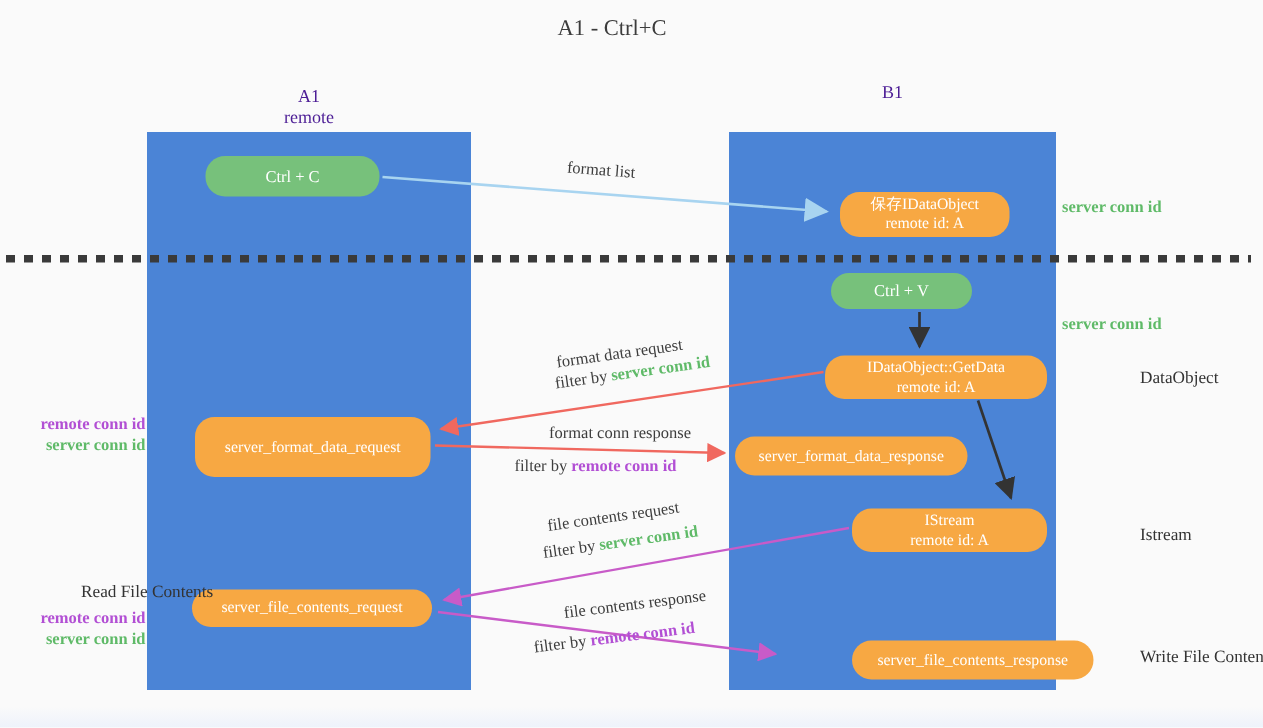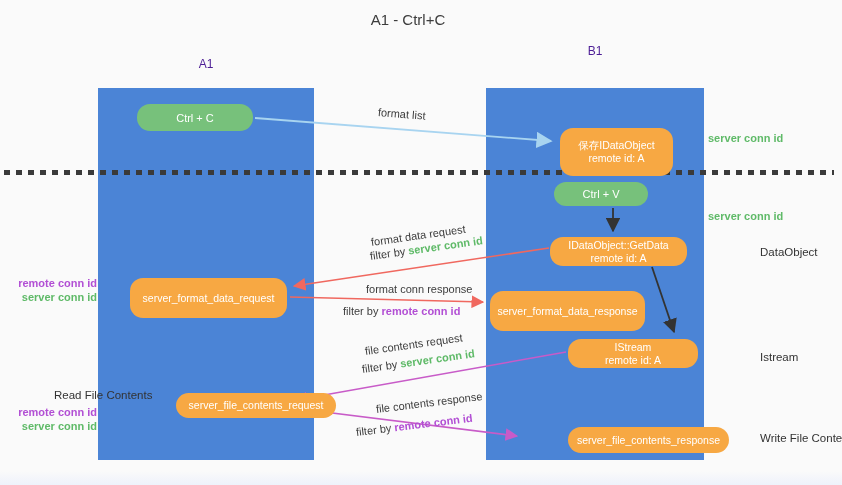--- a/index.html
+++ b/index.html
@@ -1,19 +1,19 @@
 <!DOCTYPE html>
 <html><head>
 <meta charset="utf-8">
 <style>
   html,body{margin:0;padding:0;}
   .canvas{
     position:relative; width:842px; height:485px; overflow:hidden;
     background:#FAFAFA;
-    font-family:Liberation Sans, sans-serif;
+    font-family:Liberation Serif, serif;
     color:#3b3b3b;
   }
   .title{position:absolute; left:0; top:10px; width:816px; text-align:center;
          font-size:15px; line-height:19px; color:#3c3c3c;}
   .col-header{position:absolute; width:140px; text-align:center; font-size:12px; line-height:14px; color:#4c1d95;}
   .lifeline{position:absolute; top:88px; height:372px; background:#4B84D6;}
   .divider{position:absolute; left:4px; top:170px; width:830px; height:5px;
            background:repeating-linear-gradient(90deg,#3a3a3a 0 6px,transparent 6px 12px);}
   .box{position:absolute; display:flex; flex-direction:column; align-items:center;
        justify-content:center; color:#fff; white-space:nowrap;
@@ -38,22 +38,23 @@
 <body>
 
 <div class="canvas">
 
   <div class="title">
     <div>A1 - Ctrl+C</div>
   </div>
 
   <div class="col-header" style="left:136px; top:57px;">
     <div>A1</div>
+    <div>remote</div>
   </div>
-  <div class="col-header" style="left:525px; top:44px;">
+  <div class="col-header" style="left:525px; top:54px;">
     <div>B1</div>
   </div>
 
   <div class="lifeline" style="left:98px; width:216px;"></div>
   <div class="lifeline" style="left:486px; width:218px;"></div>
 
   <div class="divider"></div>
 
   <svg class="arrows" width="842" height="485">
     <defs>
@@ -76,48 +77,48 @@
     <line x1="549" y1="248" x2="294" y2="286" stroke="#F0685F" stroke-width="1.6" marker-end="url(#m-red)"></line>
     <line x1="290" y1="297" x2="483" y2="302" stroke="#F0685F" stroke-width="1.6" marker-end="url(#m-red)"></line>
     <line x1="566" y1="352" x2="296" y2="400" stroke="#C85BC8" stroke-width="1.6" marker-end="url(#m-mag)"></line>
     <line x1="292" y1="408" x2="517" y2="436" stroke="#C85BC8" stroke-width="1.6" marker-end="url(#m-mag)"></line>
   </svg>
 
   <div class="box green" style="left:137px; top:104px; width:116px; height:27px;">
     <div class="single">Ctrl + C</div>
   </div>
 
-  <div class="box orange" style="left:560px; top:128px; width:113px; height:48px;">
+  <div class="box orange" style="left:560px; top:128px; width:113px; height:30px;">
     <div class="line">保存IDataObject</div>
     <div class="line">remote id: A</div>
   </div>
 
   <div class="box green" style="left:554px; top:182px; width:94px; height:24px;">
     <div class="single">Ctrl + V</div>
   </div>
 
-  <div class="box orange" style="left:550px; top:237px; width:137px; height:29px;">
+  <div class="box orange" style="left:550px; top:237px; width:148px; height:29px;">
     <div class="line">IDataObject::GetData</div>
     <div class="line">remote id: A</div>
   </div>
 
   <div class="box orange" style="left:130px; top:278px; width:157px; height:40px;">
     <div class="line">server_format_data_request</div>
   </div>
 
-  <div class="box orange" style="left:490px; top:291px; width:155px; height:40px;">
+  <div class="box orange" style="left:490px; top:291px; width:155px; height:26px;">
     <div class="line">server_format_data_response</div>
   </div>
 
   <div class="box orange" style="left:568px; top:339px; width:130px; height:29px;">
     <div class="line">IStream</div>
     <div class="line">remote id: A</div>
   </div>
 
-  <div class="box orange" style="left:128px; top:393px; width:160px; height:25px;margin-left:48px;">
+  <div class="box orange" style="left:128px; top:393px; width:160px; height:25px;">
     <div class="line">server_file_contents_request</div>
   </div>
 
   <div class="box orange" style="left:524px; top:427px; width:161px; height:26px;margin-left:44px;">
     <div class="line">server_file_contents_response</div>
   </div>
 
   <div class="flow-label" style="left:378px; top:106px; transform:rotate(4.5deg);">
     <span>format list</span>
   </div>

